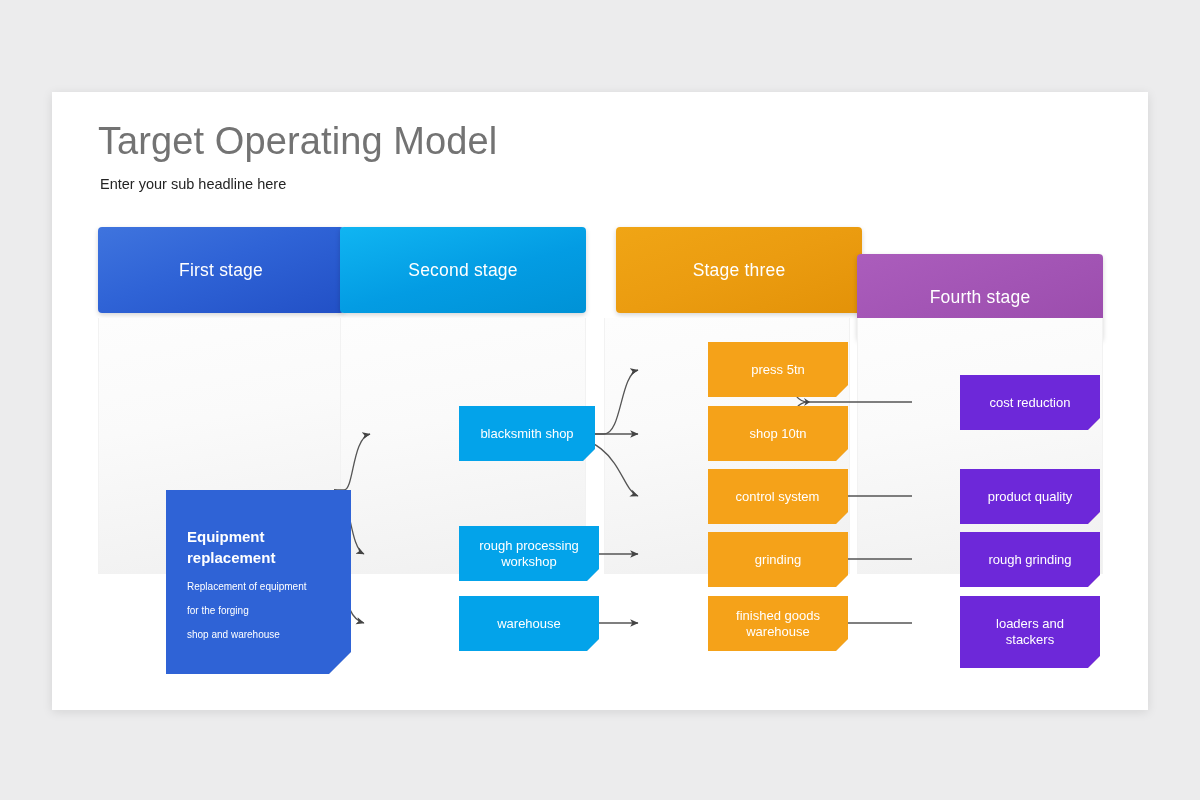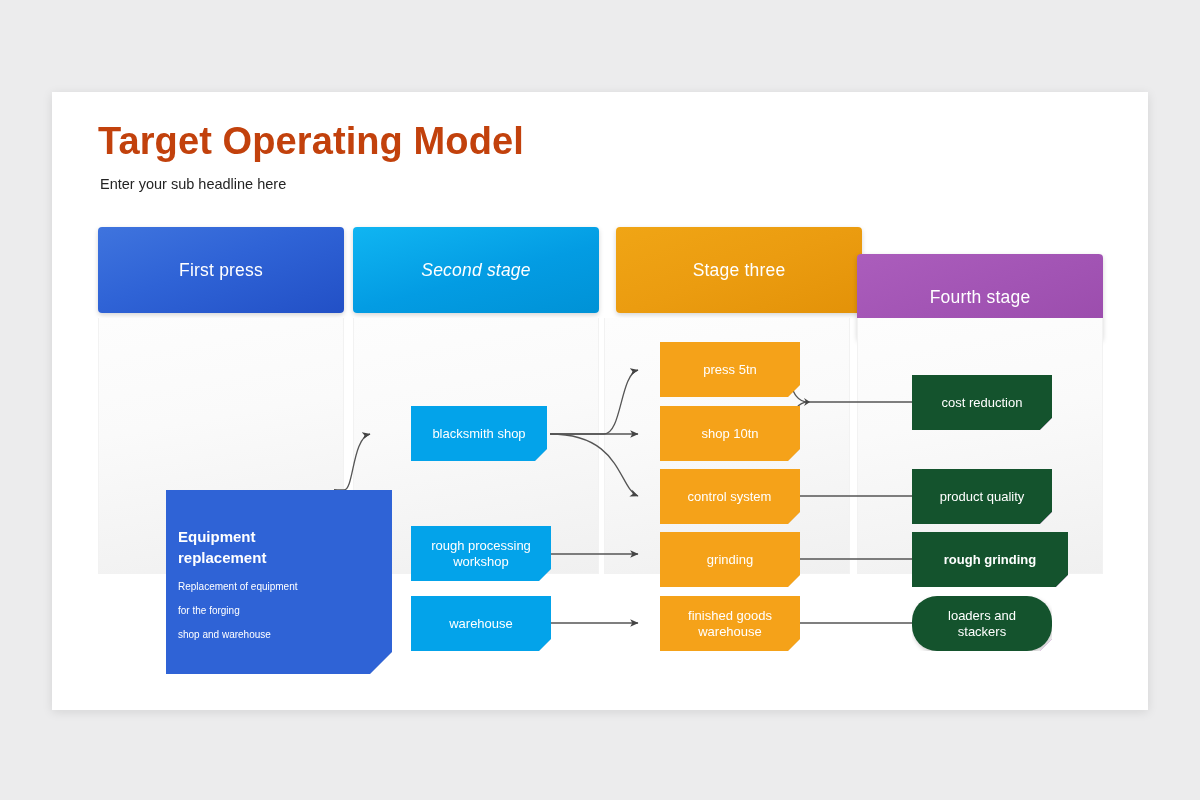--- a/index.html
+++ b/index.html
@@ -20,22 +20,22 @@
     left: 52px; top: 92px;
     width: 1096px; height: 618px;
     background: #ffffff;
     box-shadow: 0 2px 10px rgba(0,0,0,0.10);
   }
   
   .title {
     position: absolute;
     left: 46px; top: 28px;
     font-size: 38px;
-    font-weight: 700;
-    color: #c2410c;
+    font-weight: 400;
+    color: #737373;
     letter-spacing: 0.1px;
     white-space: nowrap;
   }
   .subtitle {
     position: absolute;
     left: 48px; top: 84px;
     font-size: 14.5px;
     font-weight: 400;
     color: #242424;
     white-space: nowrap;
@@ -65,21 +65,21 @@
     top: 91px;
     left: 0;
     width: 246px;
     height: 256px;
     background: linear-gradient(170deg,#fdfdfd 0%, #fafafa 40%, #f0f0f0 100%);
     border: 1px solid #f2f2f2;
     border-top: none;
     box-sizing: border-box;
   }
   .c1 { left: 46px; }
-  .c2 { left: 301px; font-style: italic; }
+  .c2 { left: 288px; }
   .c3 { left: 552px; padding-left: 12px; }
   .c4 { left: 805px; }
 
   .h1 { background: linear-gradient(160deg,#3f74de 0%, #2f63d6 45%, #2250c6 100%); }
   .h2 { background: linear-gradient(165deg,#10b5f2 0%, #039ce3 55%, #0092d6 100%); }
   .h3 { background: linear-gradient(160deg,#f0a515 0%, #eb9c10 50%, #e39208 100%); }
   .h4 { background: linear-gradient(160deg,#ab5dbc 0%, #a254b4 50%, #9a4bab 100%); margin-top: 27px; }
 
   
   .node {
@@ -89,46 +89,47 @@
     align-items: center;
     justify-content: center;
     text-align: center;
     color: #ffffff;
     font-size: 13px;
     line-height: 16px;
     filter: drop-shadow(1.5px 2px 2px rgba(0,0,0,0.22));
     padding: 0 8px;
     -webkit-clip-path: polygon(0 0, 100% 0, 100% calc(100% - 12px), calc(100% - 12px) 100%, 0 100%);
     clip-path: polygon(0 0, 100% 0, 100% calc(100% - 12px), calc(100% - 12px) 100%, 0 100%);
+    margin-left: 48px;
   }
   .fold {
     position: absolute;
     right: 0; bottom: 0;
     width: 12px; height: 12px;
     -webkit-clip-path: polygon(100% 0, 100% 100%, 0 100%);
     clip-path: polygon(100% 0, 100% 100%, 0 100%);
   }
   .n-cyan   { background: #03a3ea; }
   .n-cyan  .fold { background: #0387c4; }
   .n-orange { background: #f5a219; }
   .n-orange .fold { background: #d98a0c; }
-  .n-purple { background: #14532d; }
+  .n-purple { background: #6d28d9; }
   .n-purple .fold { background: #8e43a0; }
 
   
   .card {
     position: absolute;
     left: 114px; top: 398px;
-    width: 226px; height: 184px;
+    width: 185px; height: 184px;
     background: #2f63d6;
     color: #fff;
     filter: drop-shadow(2px 3px 3px rgba(0,0,0,0.25));
     -webkit-clip-path: polygon(0 0, 100% 0, 100% calc(100% - 22px), calc(100% - 22px) 100%, 0 100%);
     clip-path: polygon(0 0, 100% 0, 100% calc(100% - 22px), calc(100% - 22px) 100%, 0 100%);
-    padding: 36px 16px 0 12px;
+    padding: 36px 16px 0 21px;
     box-sizing: border-box;
   }
   .card .fold2 {
     position: absolute; right: 0; bottom: 0;
     width: 22px; height: 22px;
     background: #2550b4;
     -webkit-clip-path: polygon(100% 0, 100% 100%, 0 100%);
     clip-path: polygon(100% 0, 100% 100%, 0 100%);
   }
   .card-title {
@@ -143,21 +144,21 @@
 <body>
 
 <div id="stage">
   <div class="slide">
 
     <div class="title">Target Operating Model</div>
     <div class="subtitle">Enter your sub headline here</div>
 
     <div class="col c1">
       <div class="col-head h1">
-        <span>First press</span>
+        <span>First stage</span>
       </div>
       <div class="col-body"></div>
     </div>
     <div class="col c2">
       <div class="col-head h2">
         <span>Second stage</span>
       </div>
       <div class="col-body"></div>
     </div>
     <div class="col c3">
@@ -252,23 +253,23 @@
     </div>
 
     <div class="node n-purple" style="left:860px; top:283px; width:140px; height:55px;">
       <span>cost reduction</span>
       <i class="fold"></i>
     </div>
     <div class="node n-purple" style="left:860px; top:377px; width:140px; height:55px;">
       <span>product quality</span>
       <i class="fold"></i>
     </div>
-    <div class="node n-purple" style="left:860px; top:440px; width:156px; height:55px;font-weight:bold;">
+    <div class="node n-purple" style="left:860px; top:440px; width:140px; height:55px;">
       <span>rough grinding</span>
       <i class="fold"></i>
     </div>
-    <div class="node n-purple" style="left:860px; top:504px; width:140px; height:55px;border-radius:25px;">
+    <div class="node n-purple" style="left:860px; top:504px; width:140px; height:72px;">
       <span>loaders and<br>stackers</span>
       <i class="fold"></i>
     </div>
 
   </div>
 </div>
 
 </body></html>

